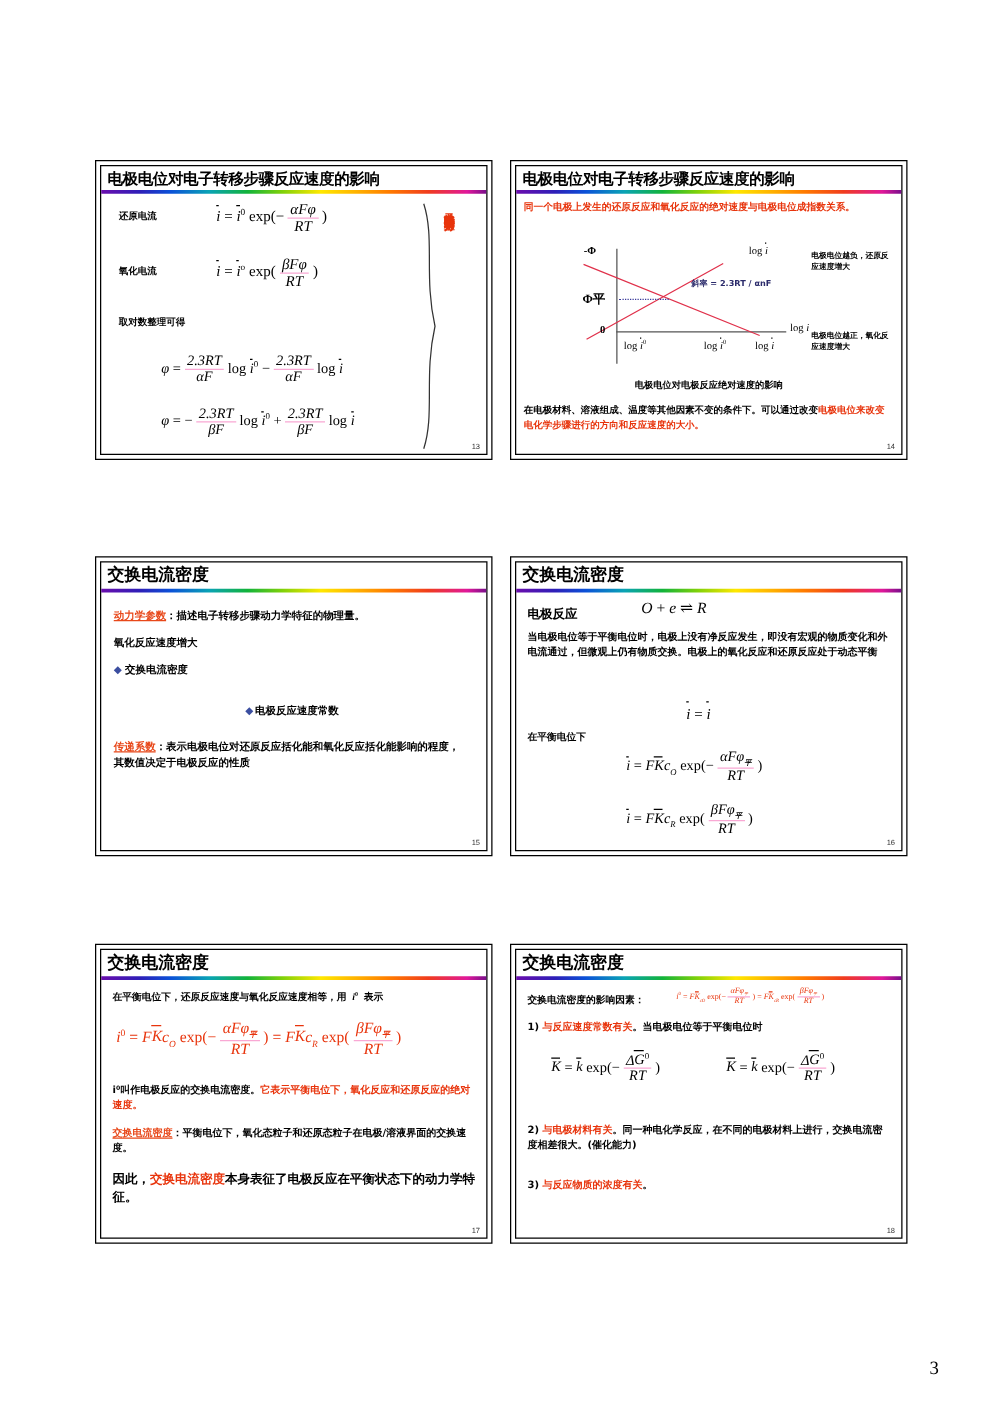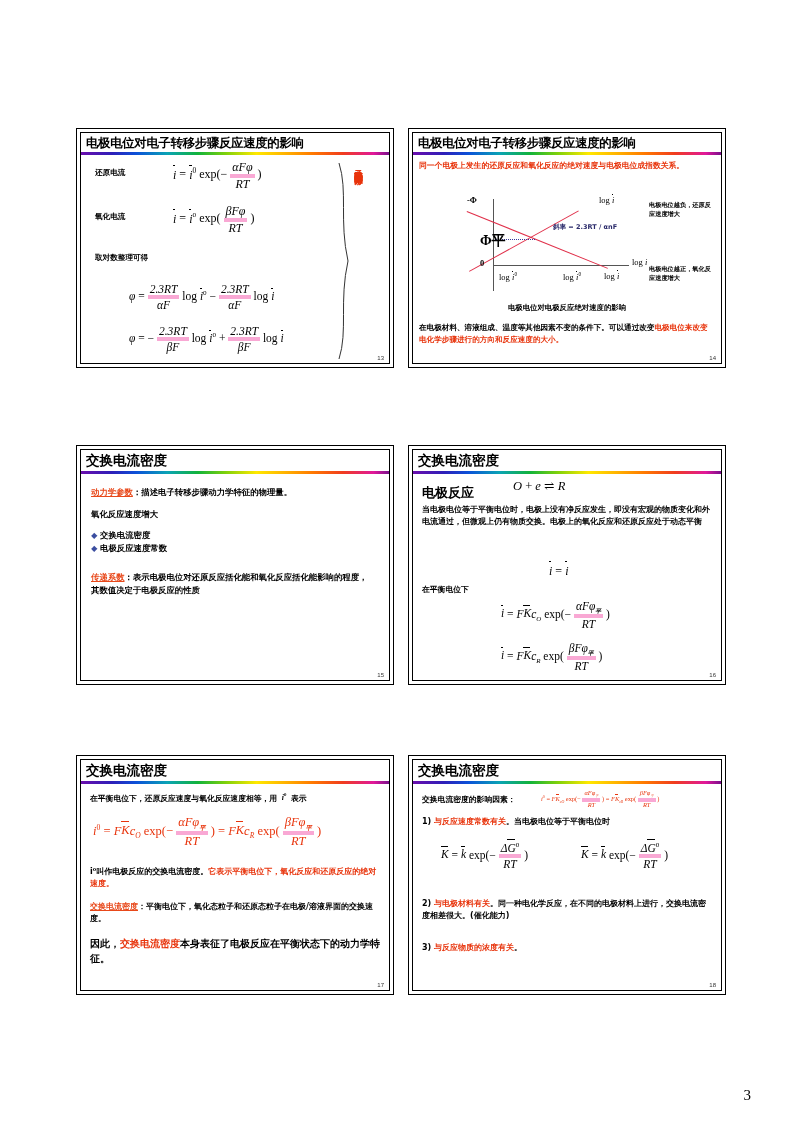--- a/index.html
+++ b/index.html
@@ -32,21 +32,21 @@
   
   .cn{font-family:"DejaVu Sans","Liberation Sans",sans-serif;font-weight:bold;}
   .red{color:#e8340c;}
   .orange{color:#e8481a;text-align:center;}
   .ul{text-decoration:underline;}
   .mi{font-family:"Liberation Serif","DejaVu Serif",serif;font-style:italic;}
   .mr{font-family:"Liberation Serif","DejaVu Serif",serif;font-style:normal;}
 
   
   .frac{display:inline-block;vertical-align:middle;text-align:center;line-height:1.05;}
-  .frac .num{display:block;border-bottom:4px solid #f9a8d4;padding:0 2px;}
+  .frac .num{display:block;border-bottom:1px solid #f9a8d4;padding:0 2px;}
   .frac .den{display:block;padding:0 2px;}
   .eq{font-family:"Liberation Serif","DejaVu Serif",serif;}
   .ovb{position:relative;display:inline-block;}
   .ovb::after{content:"";position:absolute;left:0;right:1px;top:-0.18em;height:1px;background:currentColor;}
   .ovb.arrowR::after{left:0;right:0;}
   .sup{font-size:0.62em;vertical-align:super;}
   .sub{font-size:0.6em;vertical-align:sub;}
 
   
   .s13 .lbl{position:absolute;font-size:7.6px;}
@@ -150,21 +150,21 @@
 
           <div class="axis" style="left:44px;top:66px;width:136px;height:1px;"></div>
 
           <div class="cline" style="left:20px;top:72px;width:125px;transform:rotate(-29deg);"></div>
 
           <div class="cline" style="left:18px;top:12px;width:152px;transform:rotate(22deg);"></div>
 
           <div class="dotline" style="left:46px;top:40px;width:40px;"></div>
 
           <div class="clab cn" style="left:18px;top:-4px;font-size:8.5px;">-Φ</div>
-          <div class="clab cn" style="left:31px;top:33px;font-size:14px;">Φ平</div>
+          <div class="clab cn" style="left:17px;top:33px;font-size:10px;">Φ平</div>
           <div class="clab cn" style="left:31px;top:59px;font-size:8.5px;">0</div>
 
           <div class="clab" style="left:150px;top:-4px;">
             <span class="mr">log</span> <span class="mi ovb">i</span>
           </div>
           <div class="clab" style="left:155px;top:72px;">
             <span class="mr">log</span> <span class="mi ovb">i</span>
           </div>
           <div class="clab" style="left:183px;top:58px;">
             <span class="mr">log</span> <span class="mi">i</span>
@@ -201,39 +201,39 @@
       <div class="rainbow"></div>
       <div class="s-body">
         <div style="position:absolute;left:10px;top:12px;width:284px;">
           <div class="cn para">
             <span class="orange ul">动力学参数</span><span>：描述电子转移步骤动力学特征的物理量。</span>
           </div>
           <div class="cn para" style="margin-top:9px;">氧化反应速度增大</div>
           <div class="cn para" style="margin-top:8px;">
             <span class="blt">◆</span><span>交换电流密度</span>
           </div>
-          <div class="cn para" style="margin-top:0;">
+          <div class="cn para" style="margin-top:20px;text-align:center;">
             <span class="blt">◆</span><span>电极反应速度常数</span>
           </div>
           <div class="cn para" style="margin-top:16px;line-height:1.6;">
             <span class="orange ul">传递系数</span><span>：表示电极电位对还原反应括化能和氧化反应括化能影响的程度，其数值决定于电极反应的性质</span>
           </div>
         </div>
         <div class="pg">15</div>
       </div>
     </div>
   </div>
 
   <div class="slide s16" style="left:408px;top:445px;">
     <div class="inner">
       <div class="s-title cn">交换电流密度</div>
       <div class="rainbow"></div>
       <div class="s-body">
 
-        <div class="cn" style="position:absolute;left:9px;top:10px;font-size:13px;">电极反应</div>
+        <div class="cn" style="position:absolute;left:9px;top:10px;font-size:10px;">电极反应</div>
         <div class="eq" style="position:absolute;left:100px;top:4px;font-size:12.5px;">
           <span class="mi">O</span> <span class="mr">+</span> <span class="mi">e</span> <span class="mr">⇌</span> <span class="mi">R</span>
         </div>
 
         <div class="cn" style="position:absolute;left:9px;top:30px;width:288px;font-size:8px;line-height:1.55;">当电极电位等于平衡电位时，电极上没有净反应发生，即没有宏观的物质变化和外电流通过，但微观上仍有物质交换。电极上的氧化反应和还原反应处于动态平衡</div>
 
         <div class="eq" style="position:absolute;left:136px;top:90px;font-size:12px;">
           <span class="mi ovb">i</span> <span class="mr">=</span> <span class="mi ovb">i</span>
         </div>
 

